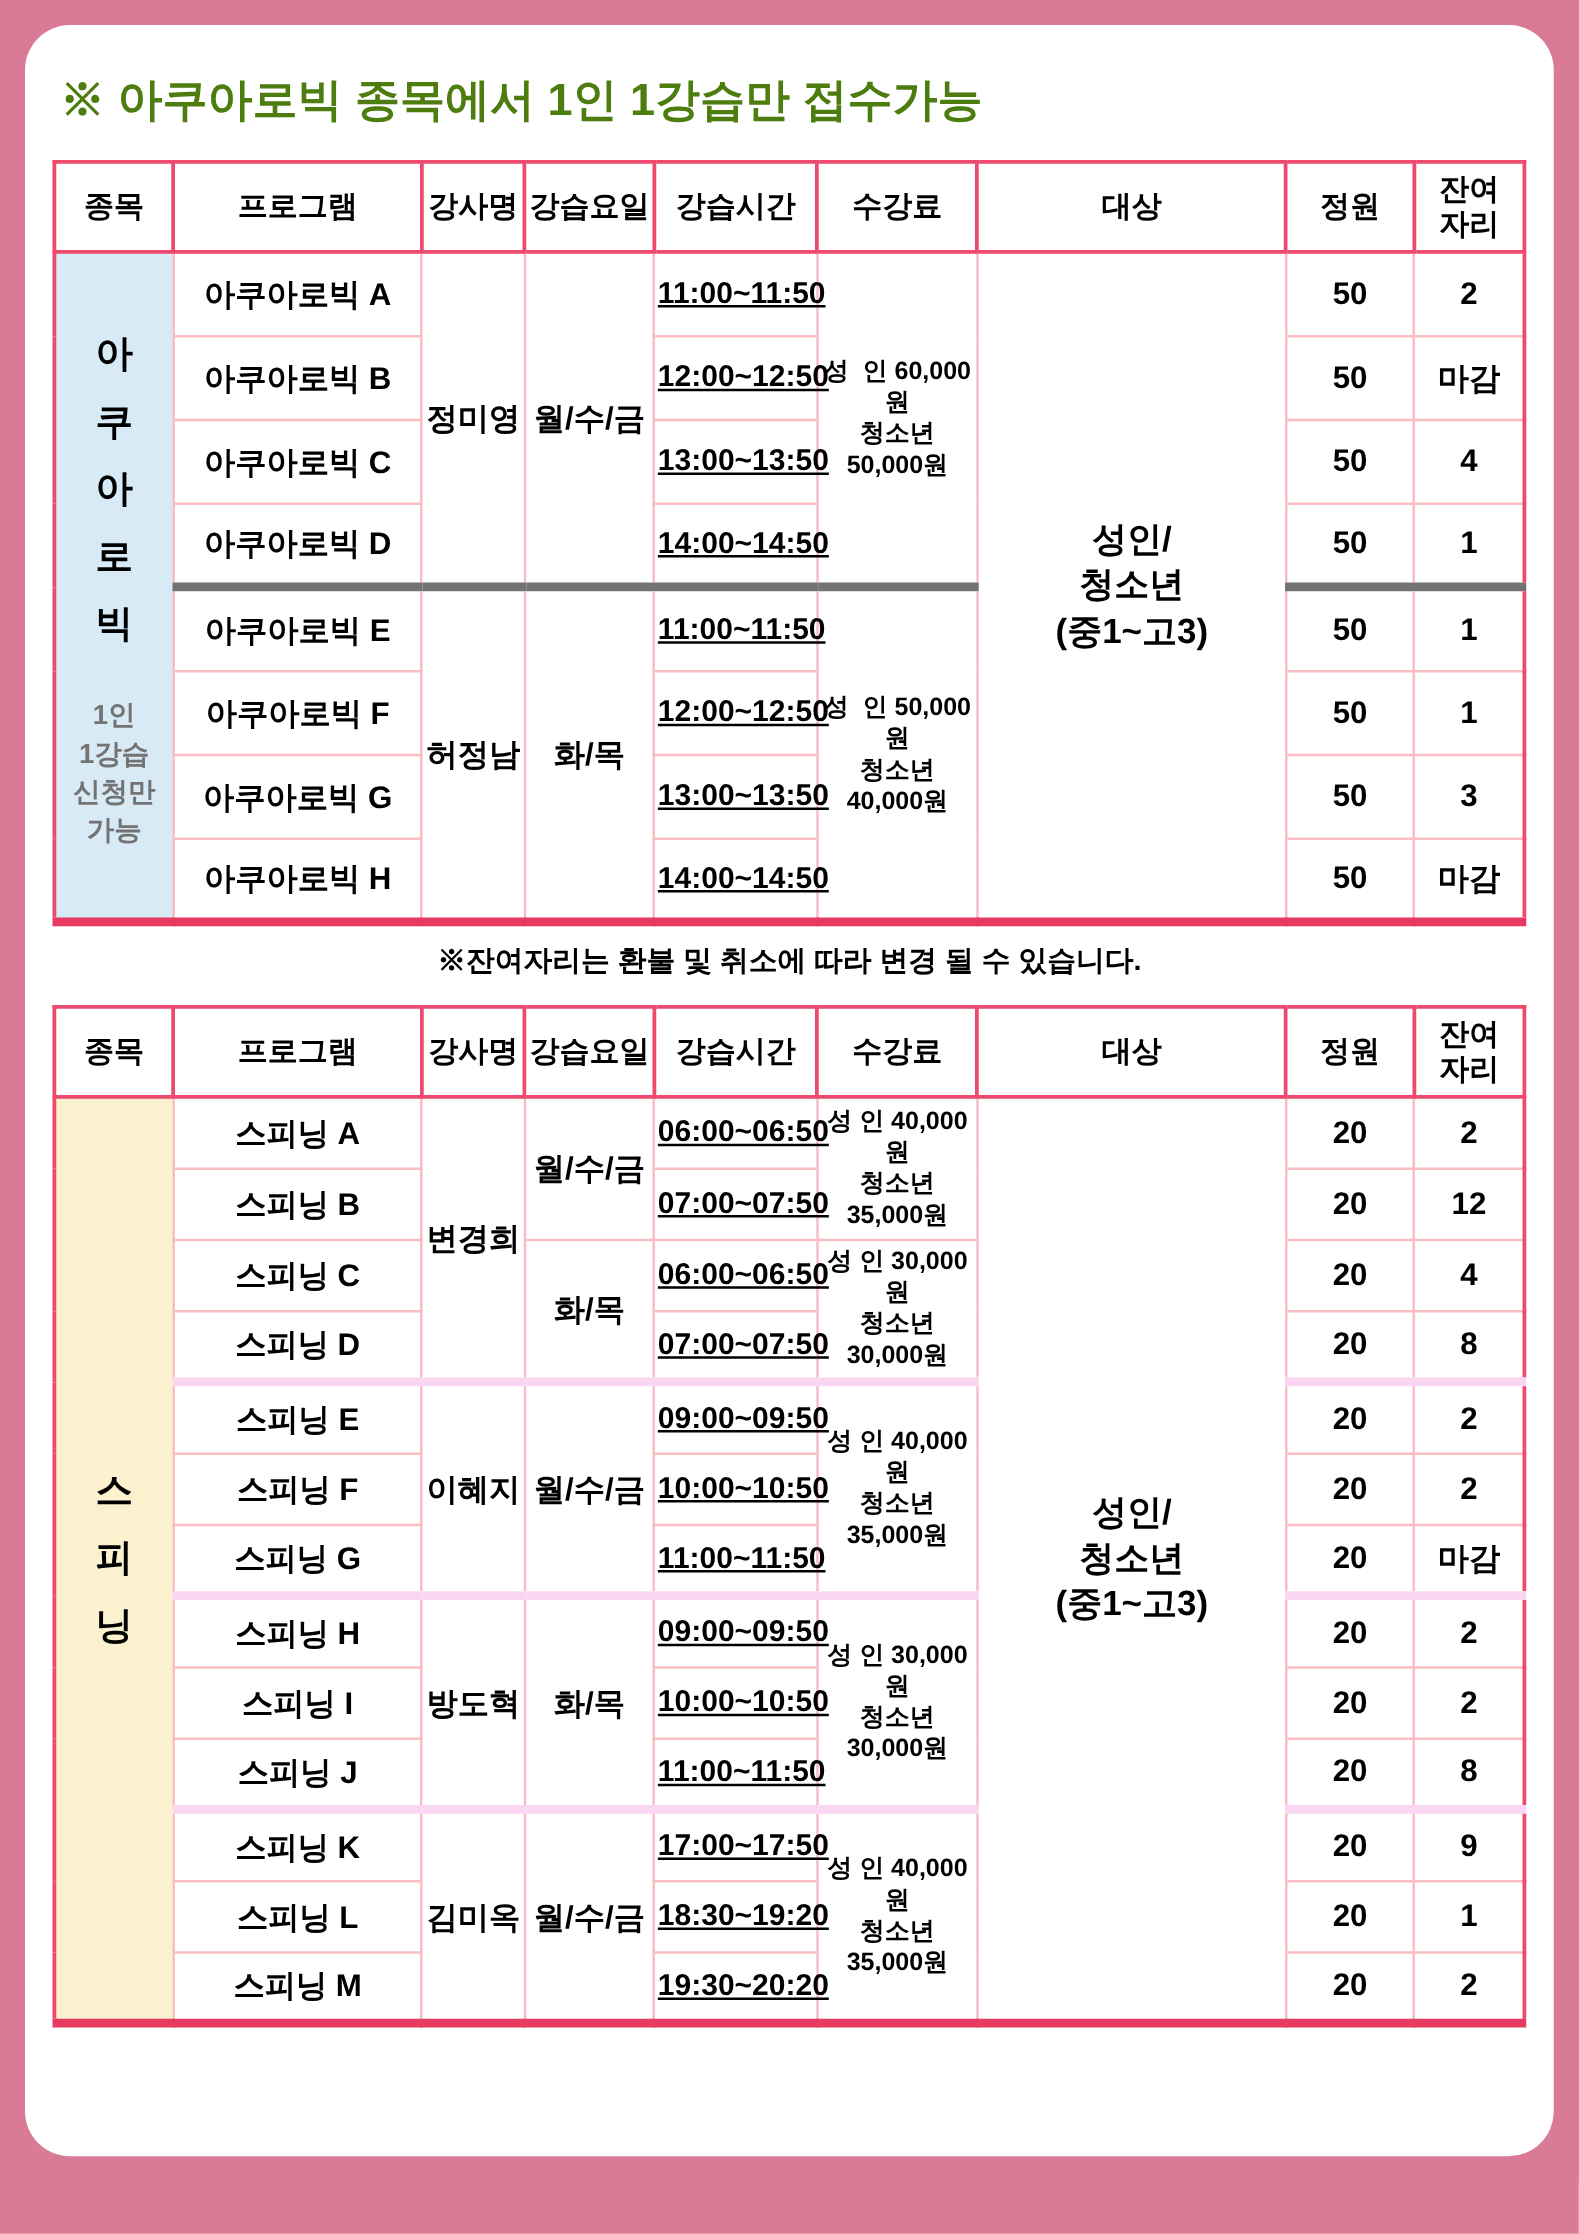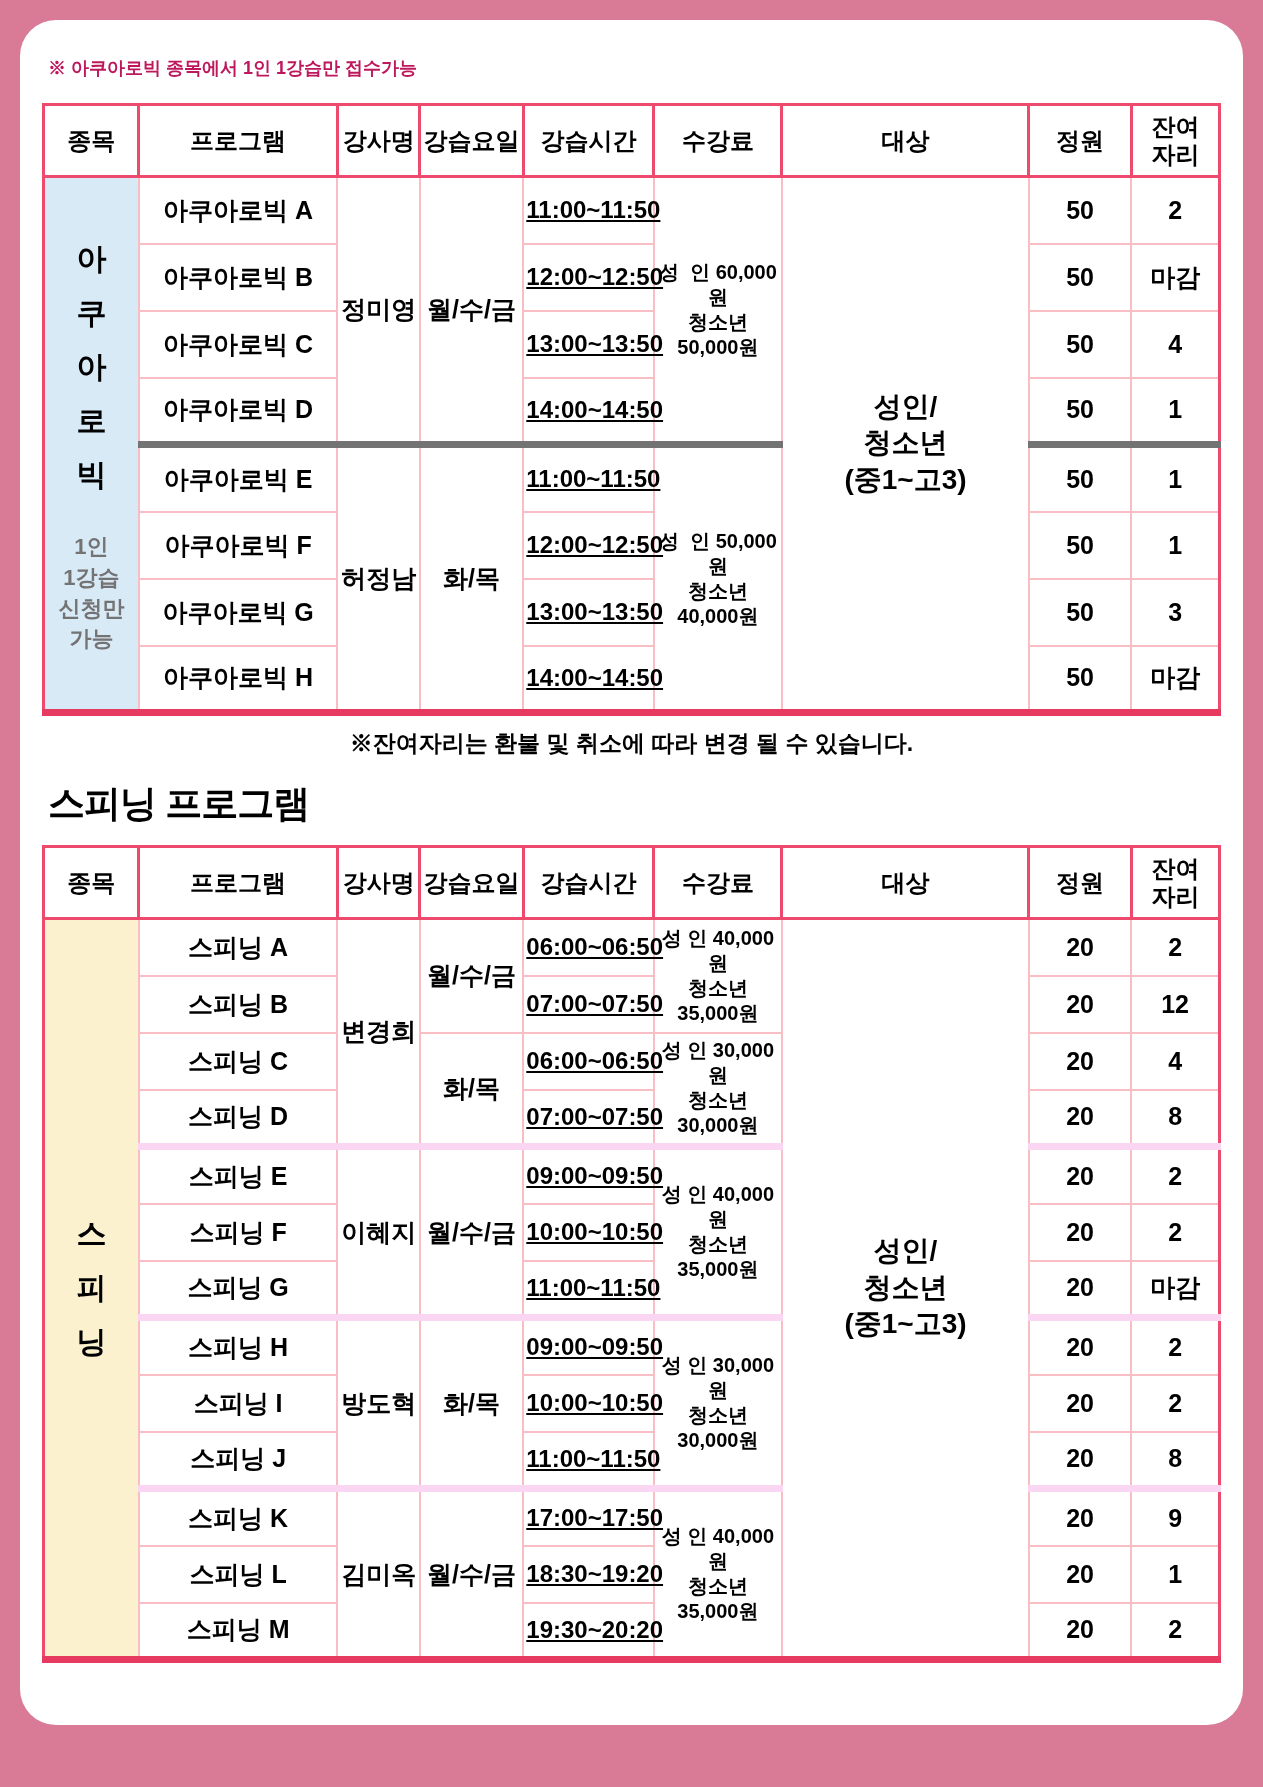--- a/index.html
+++ b/index.html
@@ -9,21 +9,21 @@
     font-weight:700; color:#000;
     width:1263px;
   }
   .card {
     background:#fff; border-radius:36px;
     margin:20px; padding:36px 22px 46px;
     min-height:1705px;
   }
   .titlebar { display:flex; justify-content:space-between; align-items:flex-end; margin:0 6px 20px; }
   .doc-title { font-size:37px; font-weight:800; letter-spacing:-1px; }
-  .notice-red { color:#be185d; font-size:18px; font-weight:800; margin-bottom:3px; }
+  .notice-red { color:#4d7c0f; font-size:36px; font-weight:800; margin-bottom:3px; }
   table {
     width:100%; border-collapse:collapse; table-layout:fixed;
     border:3px solid #ee4a6e; border-bottom:7px solid #e73a60;
   }
   th {
     border:3px solid #ee4a6e; background:#fff;
     font-size:24px; font-weight:800; height:72px; padding:4px 2px;
     white-space:pre-line; line-height:1.15;
   }
   td {
@@ -147,23 +147,20 @@
       <td>아쿠아로빅 H</td>
       <td class="time-cell">14:00~14:50</td>
       <td>50</td>
       <td class="closed">마감</td>
     </tr>
   </tbody>
     </table>
 
   <div class="footnote">※잔여자리는 환불 및 취소에 따라 변경 될 수 있습니다.</div>
 
-  <div class="titlebar title2">
-    <div class="doc-title">스피닝 프로그램</div>
-  </div>
 
   <table class="spin-tbl">
     <colgroup>
       <col style="width:8.1%">
         <col style="width:16.9%">
         <col style="width:7%">
         <col style="width:8.8%">
       <col style="width:11.1%">
         <col style="width:10.9%">
         <col style="width:21%">

